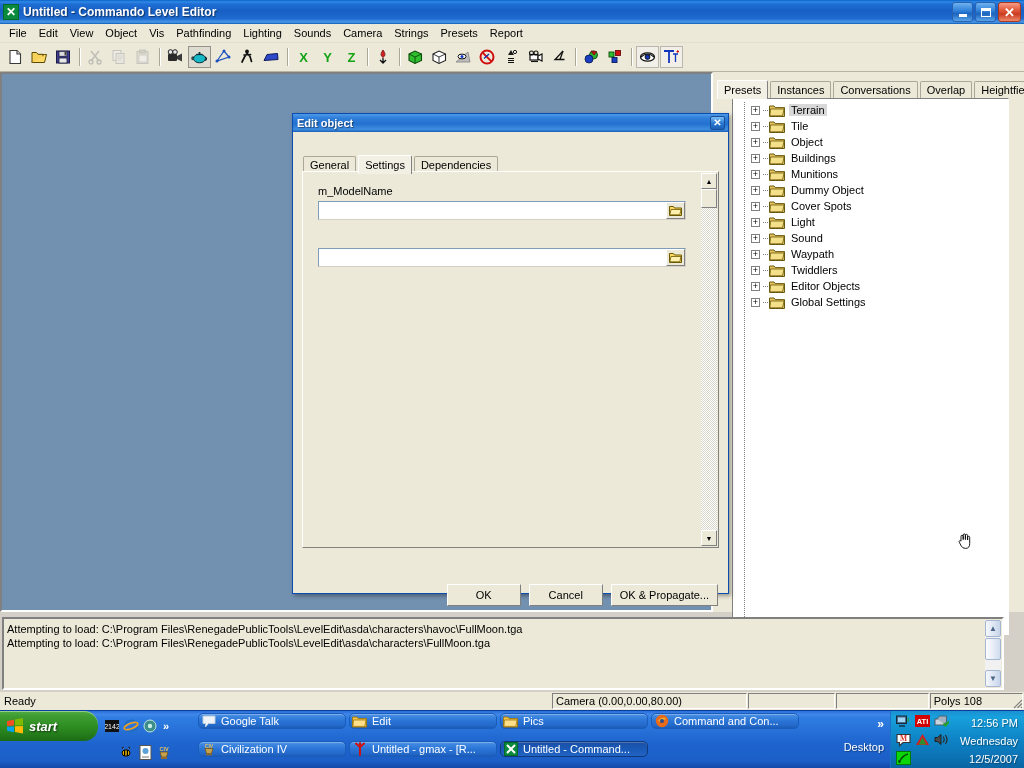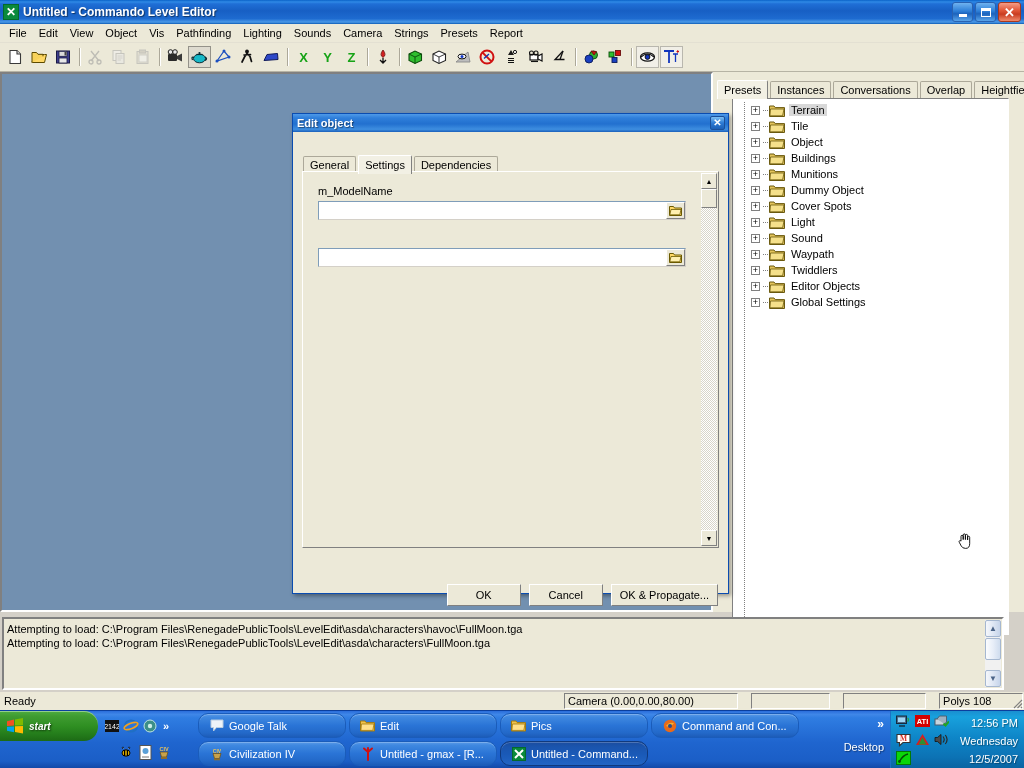--- a/index.html
+++ b/index.html
@@ -210,21 +210,21 @@
   .log-sb-btn.up { top: 0; } .log-sb-btn.down { bottom: 0; }
   .log-sb-thumb {
     position: absolute; left: 0; top: 18px; width: 16px; height: 22px;
     background: linear-gradient(90deg,#fbfcfe 0%, #e8eef8 50%, #cfdcee 100%);
     border: 1px solid #a5b7d0; border-radius: 2px;
   }
 
   
   .statusbar {
     position: absolute; left: 0; top: 692px; width: 1024px; height: 18px;
-    background: #ece9d8; display: flex; align-items: center; font-size: 11px; gap: 12px;
+    background: #ece9d8; display: flex; align-items: center; font-size: 11px;
   }
   .sb-cell {
     height: 16px; border: 1px solid; border-color: #808080 #fff #fff #808080;
     display: flex; align-items: center; padding: 0 3px; margin-right: 1px; color: #000;
   }
   .sb-ready { padding-left: 4px; flex: none; width: 552px; }
   .sb-grip { position: absolute; right: 1px; bottom: 1px; width: 14px; height: 14px; }
 
   
   .taskbar {
@@ -233,33 +233,33 @@
     border-top: 1px solid #0b3f9e;
   }
   .startbtn {
     position: absolute; left: 0; top: 0; width: 98px; height: 30px;
     background: linear-gradient(180deg,#4dad3f 0%, #3f9b31 18%, #2f8f22 50%, #247c1b 78%, #1d6a15 100%);
     border-radius: 0 14px 14px 0; display: flex; align-items: center;
     box-shadow: inset 0 1px 0 rgba(255,255,255,.4);
   }
   .startbtn .flag { width: 18px; height: 16px; margin-left: 6px; margin-right: 5px; }
   .startbtn .slabel {
-    color: #fff; font-size: 10px; font-style: italic; font-weight: bold;
+    color: #fff; font-size: 13px; font-style: italic; font-weight: bold;
     text-shadow: 1px 1px 2px rgba(0,0,0,.6); font-family: "Liberation Sans", sans-serif;
   }
   .qlaunch { position: absolute; left: 104px; top: 2px; width: 70px; height: 54px; }
   .ql-row { display: flex; align-items: center; height: 26px; gap: 3px; }
   .ql-ico { width: 16px; height: 16px; display:flex; align-items:center; justify-content:center; }
   .ql-chev { color: #fff; font-size: 11px; font-weight: bold; margin-left: 2px; }
   .taskbtns { position: absolute; left: 198px; top: 2px; width: 614px; height: 54px; }
   .tb-row { display: flex; gap: 3px; height: 25px; margin-bottom: 3px; }
   .taskbtn {
-    width: 148px; height: 25px; border-radius: 10px;
+    width: 148px; height: 16px; border-radius: 5px;
     background: linear-gradient(180deg,#5a9ae8 0%, #3f88e0 14%, #2a74d6 50%, #2369c9 82%, #1d5cb8 100%);
-    border: 1px solid #1a5cba; display: flex; align-items: center; padding: 0 10px;
+    border: 1px solid #1a5cba; display: flex; align-items: center; padding: 0 2px;
     color: #fff; font-size: 11px; white-space: nowrap; overflow: hidden;
     box-shadow: inset 0 1px 0 rgba(255,255,255,.22);
   }
   .taskbtn.active {
     background: linear-gradient(180deg,#1b4d9e 0%, #1a54ad 20%, #1a5ab8 55%, #2264c4 100%);
     border: 1px solid #10397c;
   }
   .taskbtn .tbico { width: 15px; height: 15px; margin-right: 5px; flex: none; display:flex; align-items:center; justify-content:center; }
   .tb-chev2 { position: absolute; right: 4px; top: 4px; color: #fff; font-size: 12px; font-weight: bold; }
   .desktop-label {

